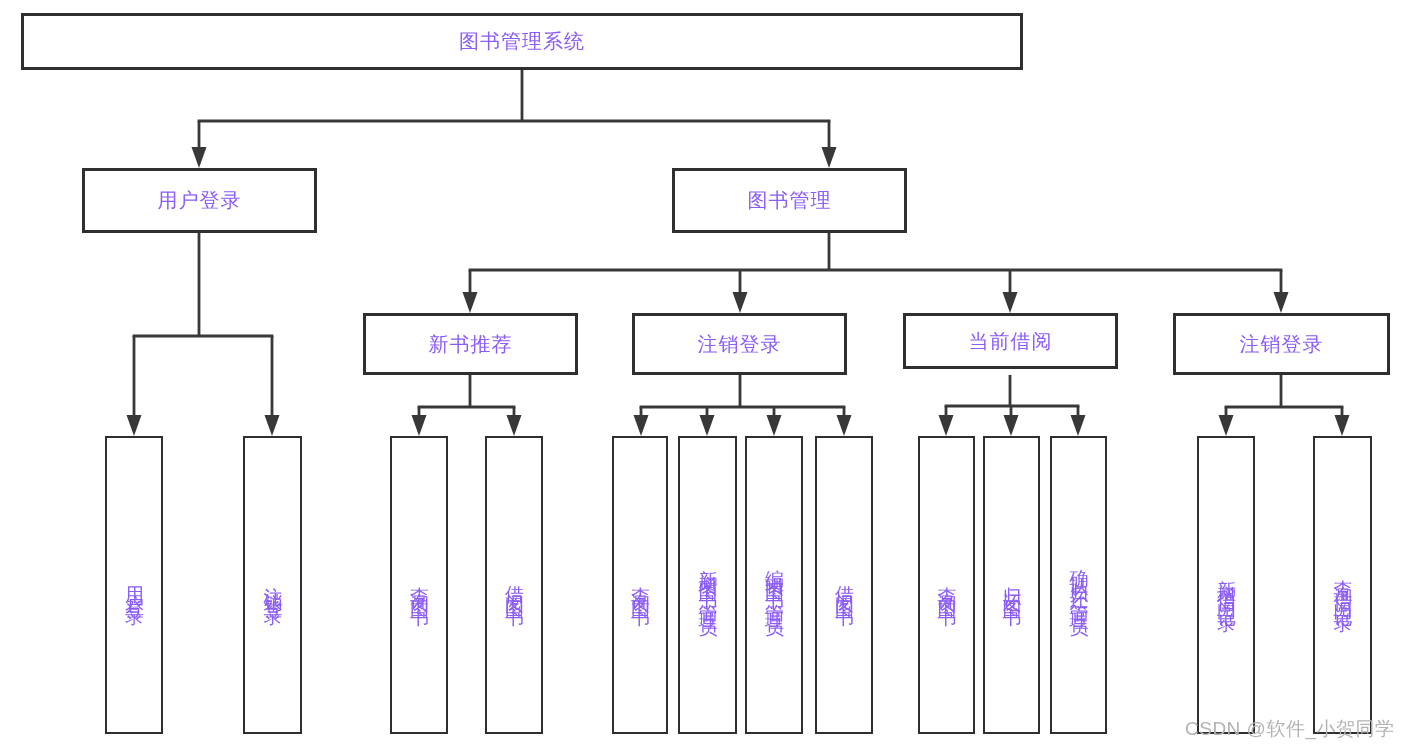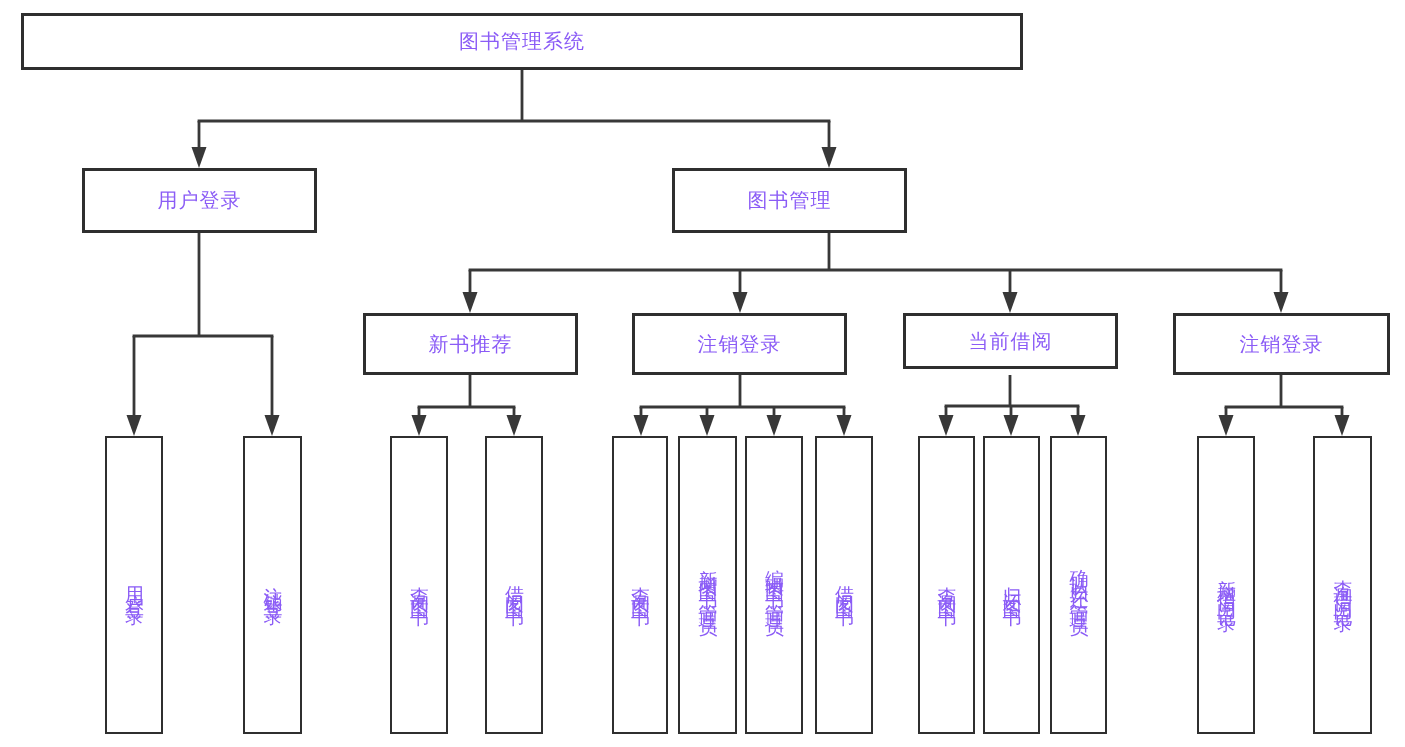--- a/index.html
+++ b/index.html
@@ -172,13 +172,14 @@
       <div class="node v" style="left: 1050px; top: 436px; width: 57px; height: 298px; border-color: rgb(47, 47, 47);">
         <span>确认归还（管理员）</span>
       </div>
       <div class="node v" style="left: 1197px; top: 436px; width: 58px; height: 298px; border-color: rgb(47, 47, 47);">
         <span>新增借阅记录</span>
       </div>
       <div class="node v" style="left: 1313px; top: 436px; width: 59px; height: 298px; border-color: rgb(47, 47, 47);">
         <span>查询借阅记录</span>
       </div>
     </div>
+  <div id="watermark" style="color: rgb(179, 179, 179);">CSDN @软件_小贺同学</div>
 </div>
 
 </body></html>

